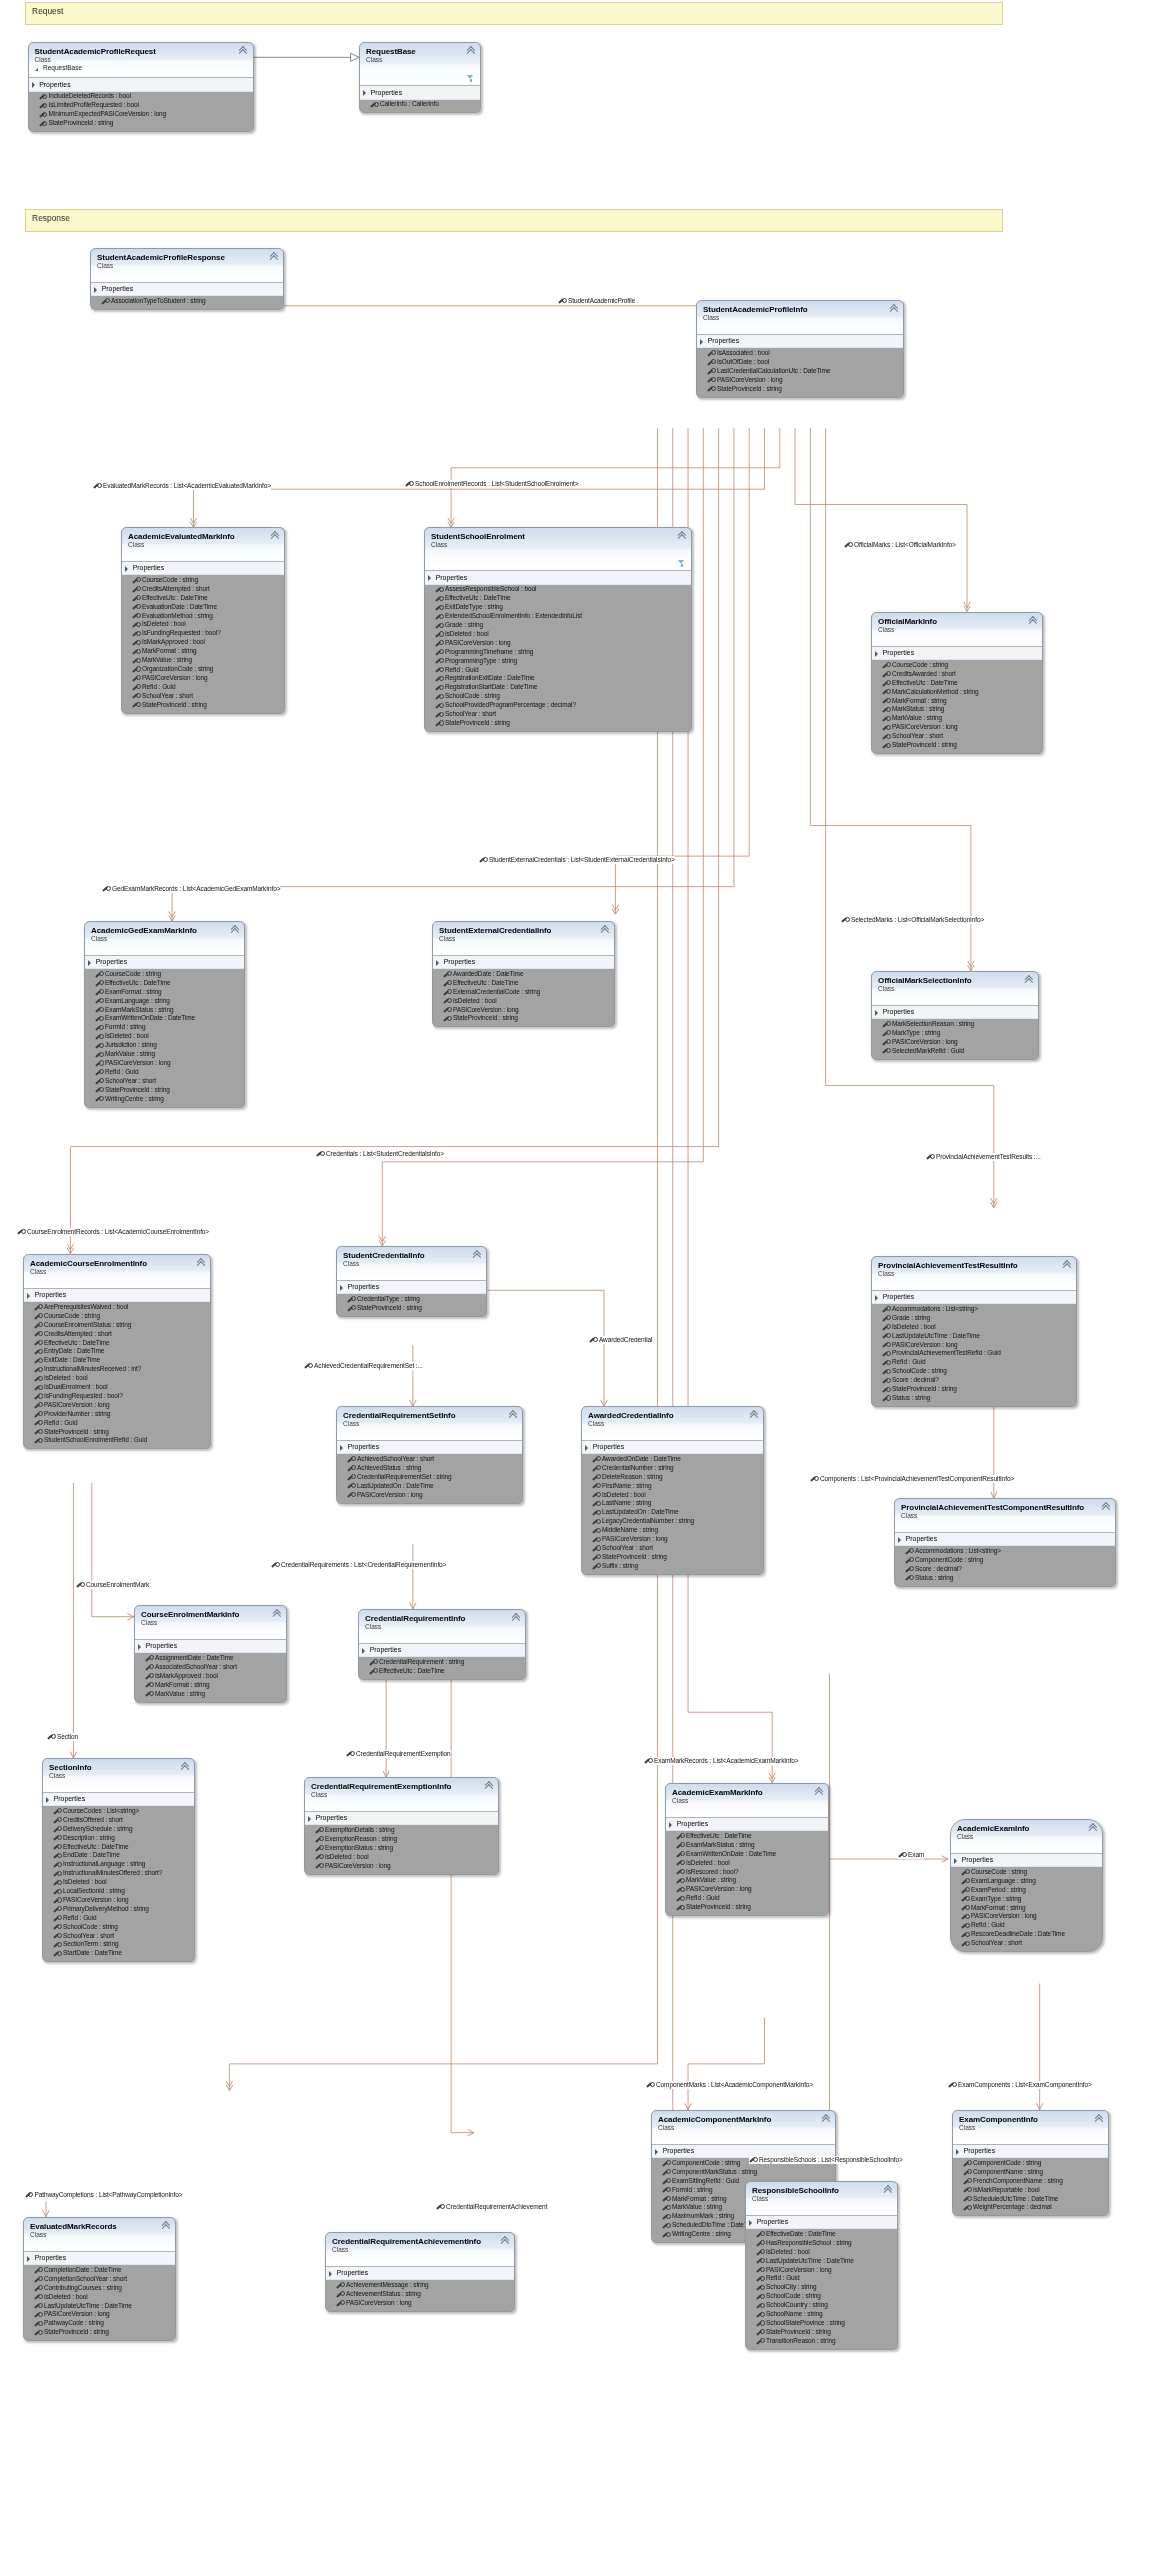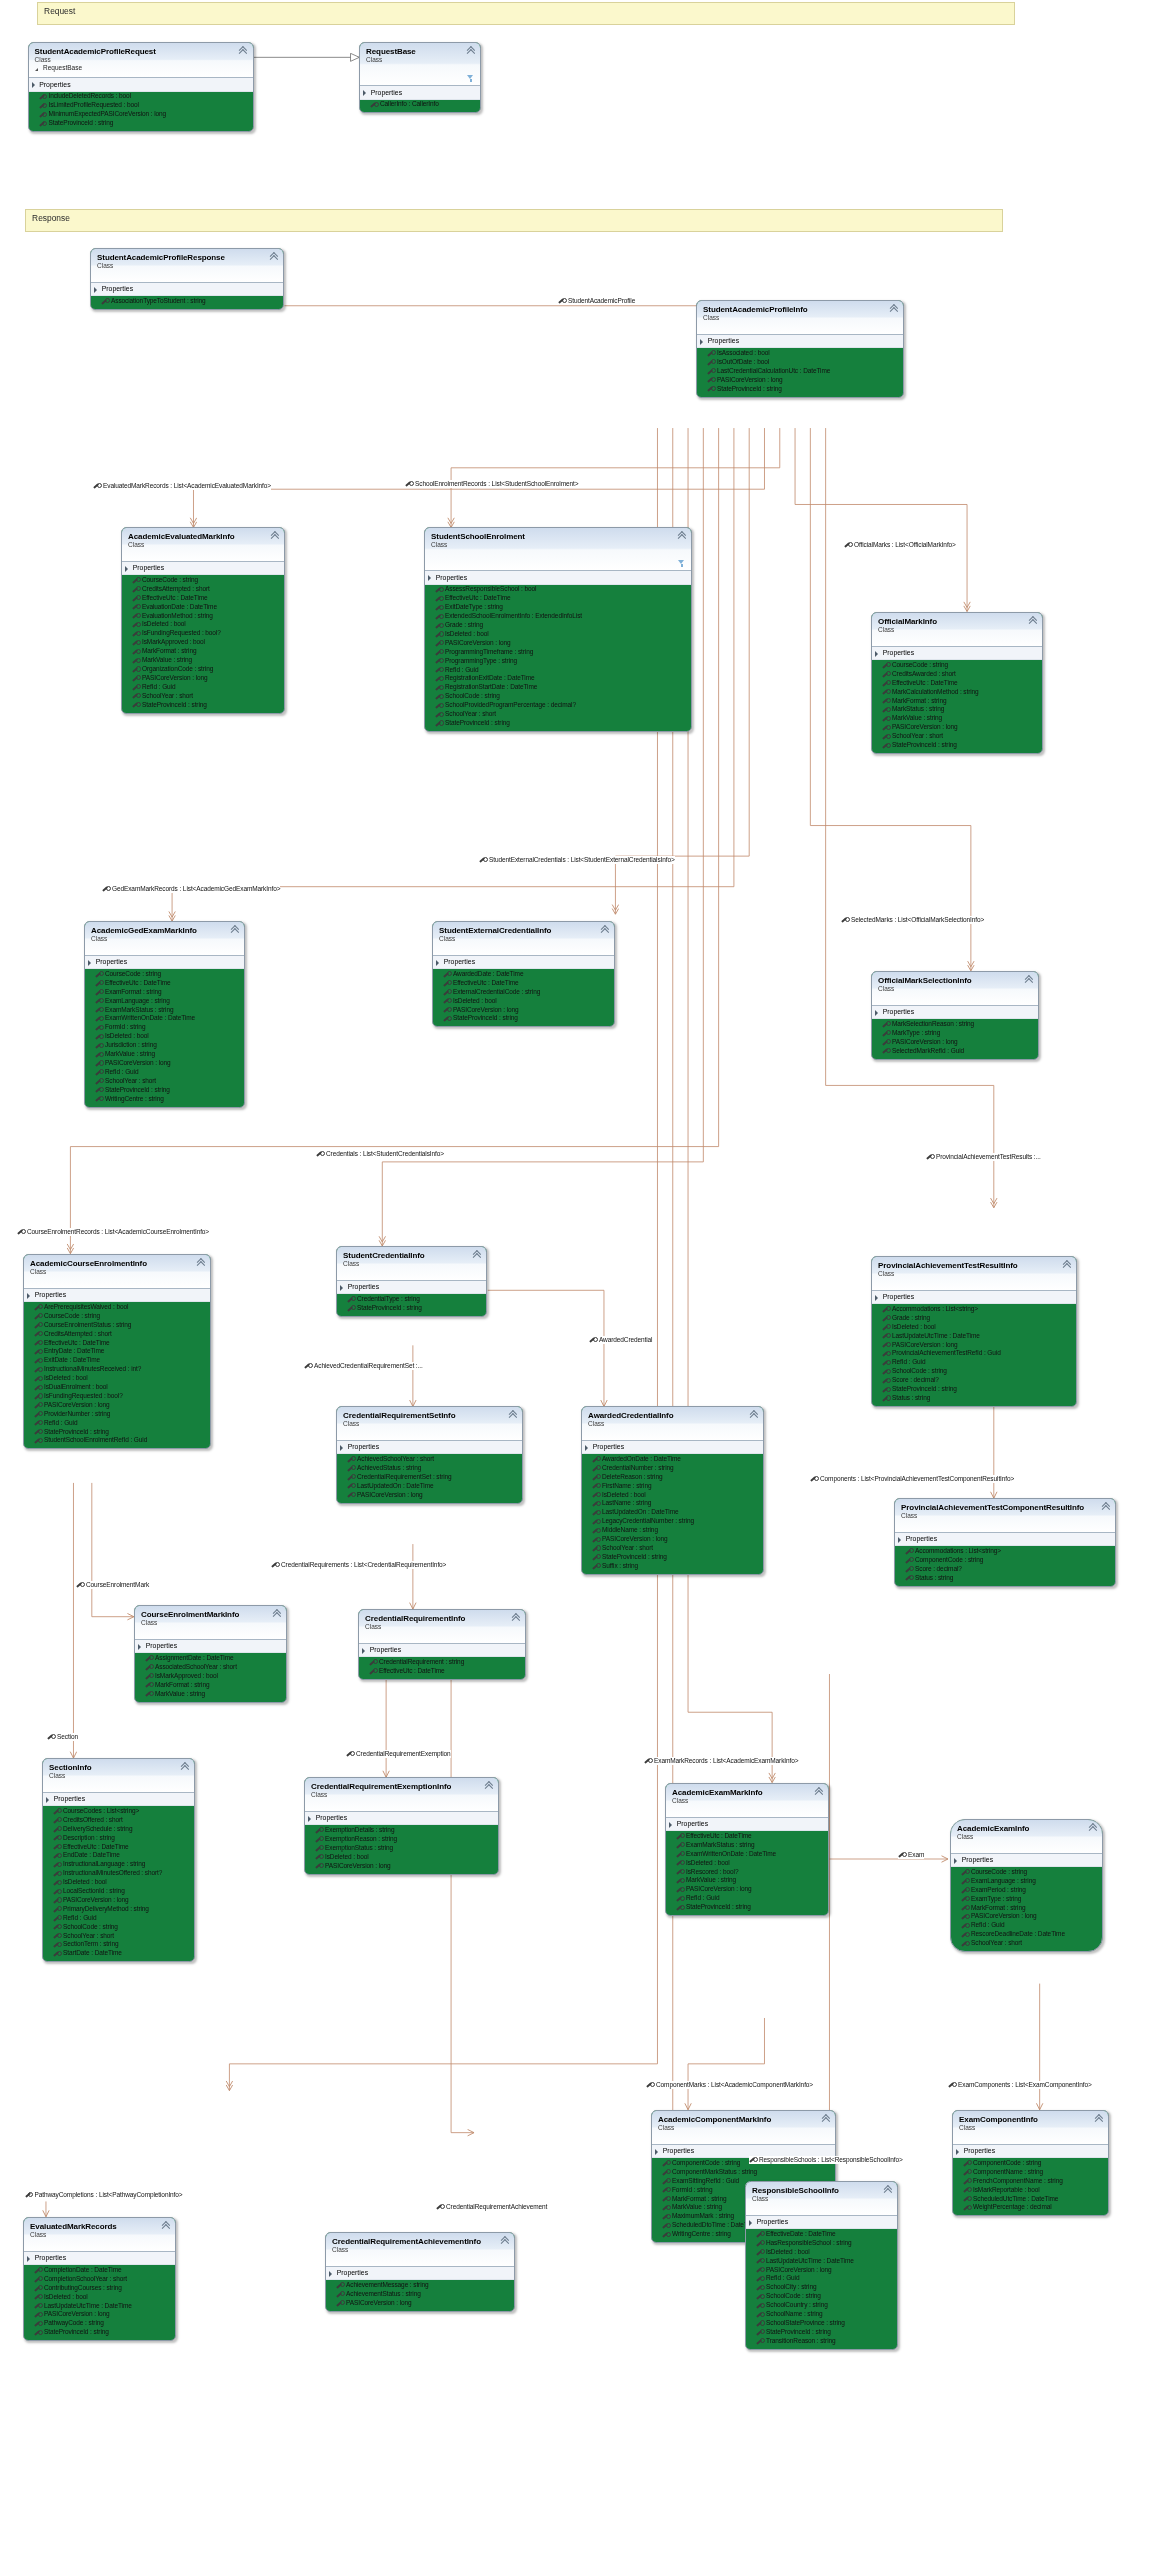--- a/index.html
+++ b/index.html
@@ -5,21 +5,21 @@
   html,body{margin:0;padding:0;background:#ffffff;}
   body{font-family:"Liberation Sans",sans-serif;color:#000;}
   #canvas{position:relative;width:1172px;height:2576px;overflow:hidden;background:#fff;}
 
   
   .banner{position:absolute;background:#fbf8cc;border:0.8px solid #d9d29b;box-sizing:border-box;
           font-size:8.4px;color:#2b2b2b;padding:3.1px 6.1px;line-height:10.7px;}
 
   
   .cls{position:absolute;box-sizing:border-box;border:0.8px solid #8d9aa8;border-radius:5.4px;
-       background:#15803d;box-shadow:1.5px 1.5px 2.3px rgba(0,0,0,.25);overflow:hidden;}
+       background:#a3a3a3;box-shadow:1.5px 1.5px 2.3px rgba(0,0,0,.25);overflow:hidden;}
   .cls .hdr{background:linear-gradient(to bottom,#cfdced 0%,#e6eef7 48%,#f6f9fc 52%,#ffffff 100%);
        border-bottom:0.8px solid #a8b6c4;padding:3.8px 6.1px 4.6px 6.1px;position:relative;min-height:24.5px;}
   .cls .nm{font-size:8px;font-weight:bold;color:#000;line-height:9.2px;letter-spacing:-0.1px;}
   .cls .kind{font-size:6.5px;color:#3a3a3a;line-height:8.4px;}
   .cls .base{font-size:6.5px;color:#222;line-height:8.4px;padding-left:8.4px;position:relative;}
   .cls .base:before{content:"";position:absolute;left:0;top:3.1px;width:0;height:0;
        border-left:3.8px solid transparent;border-bottom:3.1px solid #555;}
   .chev{position:absolute;right:4.6px;top:4.6px;width:8.4px;height:7.6px;}
   .chev:before,.chev:after{content:"";position:absolute;left:0.8px;width:5.4px;height:5.4px;
        border-top:1.5px solid #6b7b8c;border-right:1.5px solid #6b7b8c;transform:rotate(-45deg);}
@@ -111,21 +111,21 @@
       <path d="M1300,1840 L1300,1960" marker-end="url(#arrOpen)"></path>
 
       <path d="M1032,2432 L1240,2432" marker-end="url(#arrOpen)"></path>
 
       <path d="M1000,2640 L1000,2700 L900,2700 L900,2760" marker-end="url(#arrOpen)"></path>
 
       <path d="M1360,2595 L1360,2760" marker-end="url(#arrOpen)"></path>
     </g>
   </svg>
 
-  <div class="banner" style="left:37px;top:2.3px;width:978px;height:23px;">
+  <div class="banner" style="left:25px;top:2.3px;width:978px;height:23px;">
     <span>Request</span>
   </div>
   <div class="banner" style="left:25px;top:209px;width:978px;height:23px;">
     <span>Response</span>
   </div>
 
   <div class="cls" style="left:27.5px;top:42px;width:226px;">
     <div class="hdr">
       <div class="nm">StudentAcademicProfileRequest</div>
       <div class="kind">Class</div>

